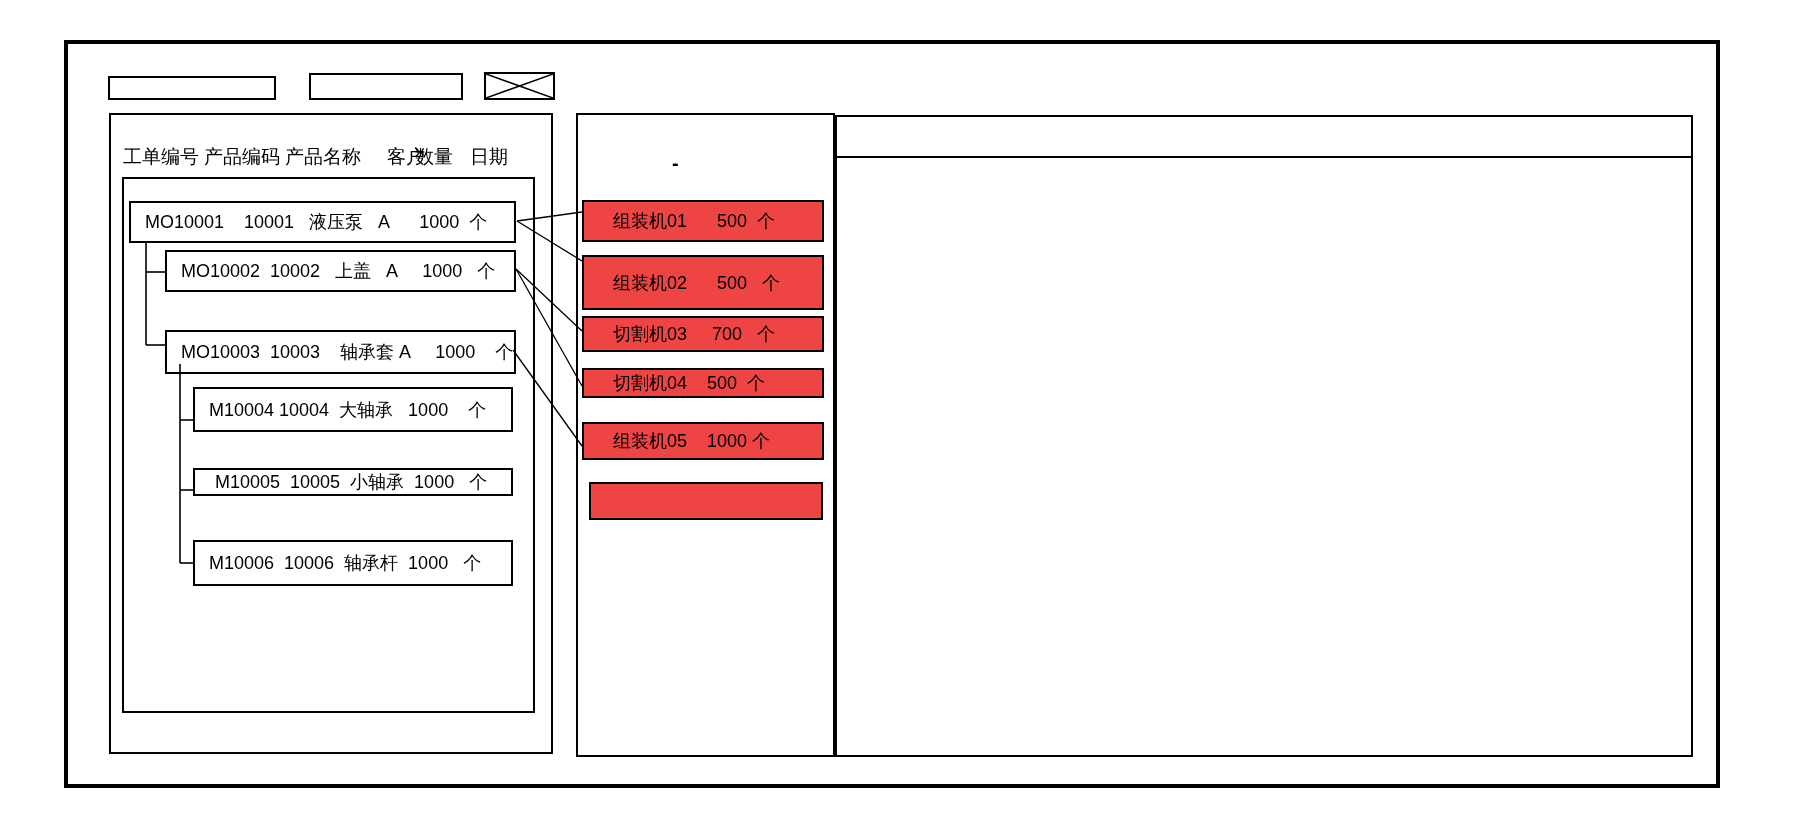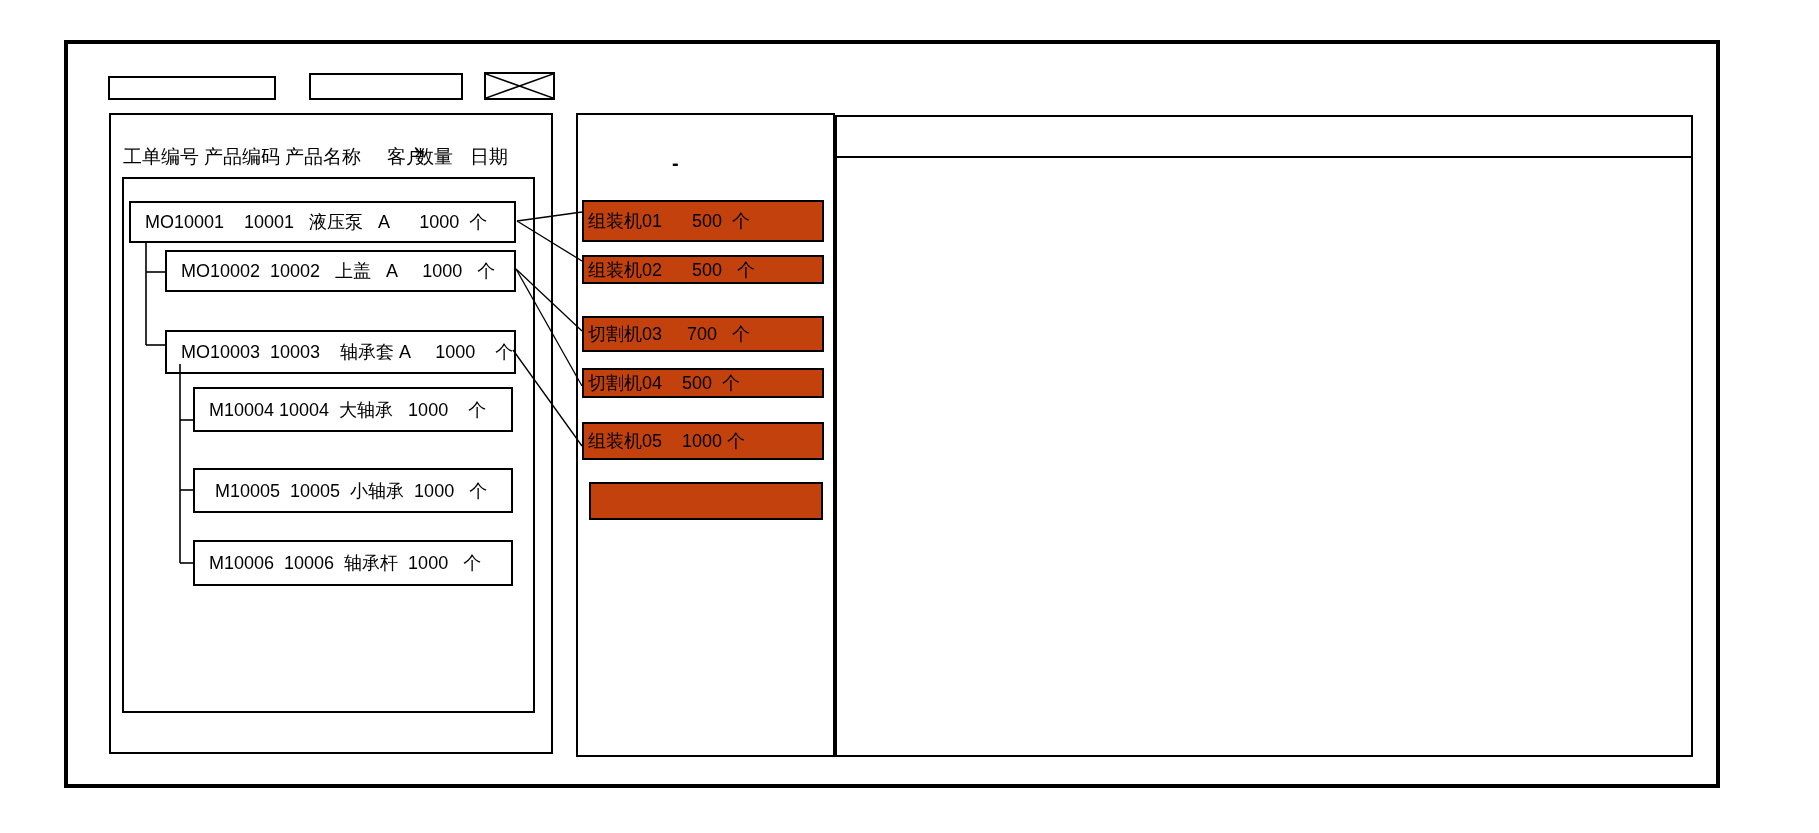--- a/index.html
+++ b/index.html
@@ -15,24 +15,24 @@
   .frame{border:4px solid #000;background:#fff;}
   .panel{border:2px solid #000;background:#fff;}
   .thinbox{border:2px solid #000;background:#fff;}
   .rowbox{
     border:2px solid #000;background:#fff;
     font-size:18px;white-space:pre;
     display:flex;align-items:center;
     padding-left:14px;
   }
   .machinebox{
-    border:2px solid #000;background:#c2410c;
+    border:2px solid #000;background:#ef4444;
     font-size:18px;white-space:pre;
     display:flex;align-items:center;
-    padding-left:4px;
+    padding-left:29px;
   }
   .hdr{
     position:absolute;
     font-size:19px;
     white-space:nowrap;
   }
   svg.overlay{position:absolute;left:0;top:0;pointer-events:none;}
   .panelmark{
     position:absolute;left:672px;top:152px;
     font-size:20px;font-weight:bold;
@@ -62,28 +62,28 @@
   <span class="hdr" style="left:387px;top:144px;">客户</span>
   <span class="hdr" style="left:415px;top:144px;">数量</span>
   <span class="hdr" style="left:470px;top:144px;">日期</span>
 
   <div class="abs panel" style="left:122px;top:177px;width:413px;height:536px;"></div>
 
   <div class="abs rowbox" style="left:129px;top:201px;width:387px;height:42px;">MO10001    10001   液压泵   A      1000  个</div>
   <div class="abs rowbox" style="left:165px;top:250px;width:351px;height:42px;">MO10002  10002   上盖   A     1000   个</div>
   <div class="abs rowbox" style="left:165px;top:320px;width:351px;height:44px;margin-top:10px;">MO10003  10003    轴承套 A     1000    个</div>
   <div class="abs rowbox" style="left:193px;top:387px;width:320px;height:45px;text-align:center;">M10004 10004  大轴承   1000    个</div>
-  <div class="abs rowbox" style="left:193px;top:468px;width:320px;height:45px;padding-left:20px;">M10005  10005  小轴承  1000   个</div>
+  <div class="abs rowbox" style="left:193px;top:468px;width:320px;height:28px;padding-left:20px;">M10005  10005  小轴承  1000   个</div>
   <div class="abs rowbox" style="left:193px;top:540px;width:320px;height:46px;">M10006  10006  轴承杆  1000   个</div>
 
   <div class="abs panel" style="left:576px;top:113px;width:259px;height:644px;"></div>
   <span class="panelmark">-</span>
 
   <div class="abs machinebox" style="left:582px;top:200px;width:242px;height:42px;">组装机01      500  个</div>
-  <div class="abs machinebox" style="left:582px;top:255px;width:242px;height:29px;">组装机02      500   个</div>
+  <div class="abs machinebox" style="left:582px;top:255px;width:242px;height:55px;">组装机02      500   个</div>
   <div class="abs machinebox" style="left:582px;top:316px;width:242px;height:36px;">切割机03     700   个</div>
   <div class="abs machinebox" style="left:582px;top:368px;width:242px;height:30px;">切割机04    500  个</div>
   <div class="abs machinebox" style="left:582px;top:422px;width:242px;height:38px;">组装机05    1000 个</div>
   <div class="abs machinebox" style="left:589px;top:482px;width:234px;height:38px;"></div>
 
   <div class="abs panel" style="left:835px;top:115px;width:858px;height:642px;"></div>
   <div class="abs" style="left:837px;top:156px;width:854px;height:0;border-top:2px solid #000;"></div>
 
   <svg class="overlay" width="1819" height="833" viewBox="0 0 1819 833">
 

